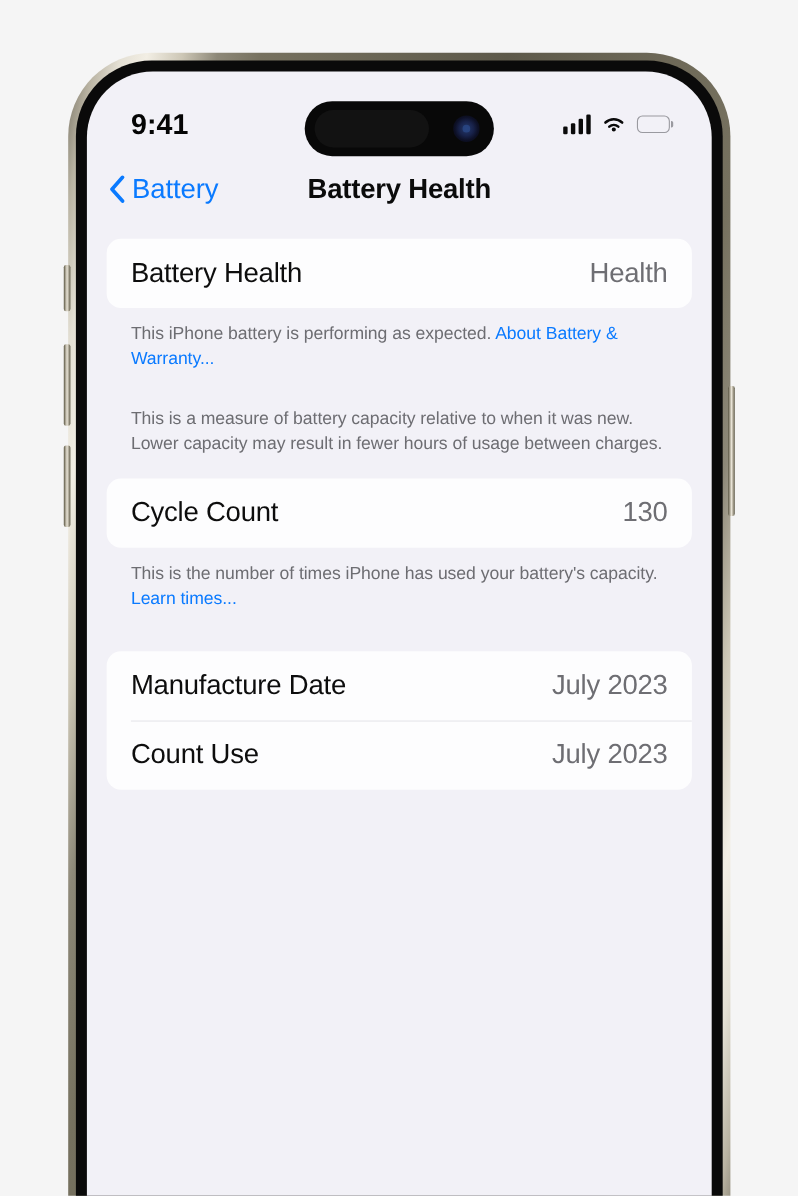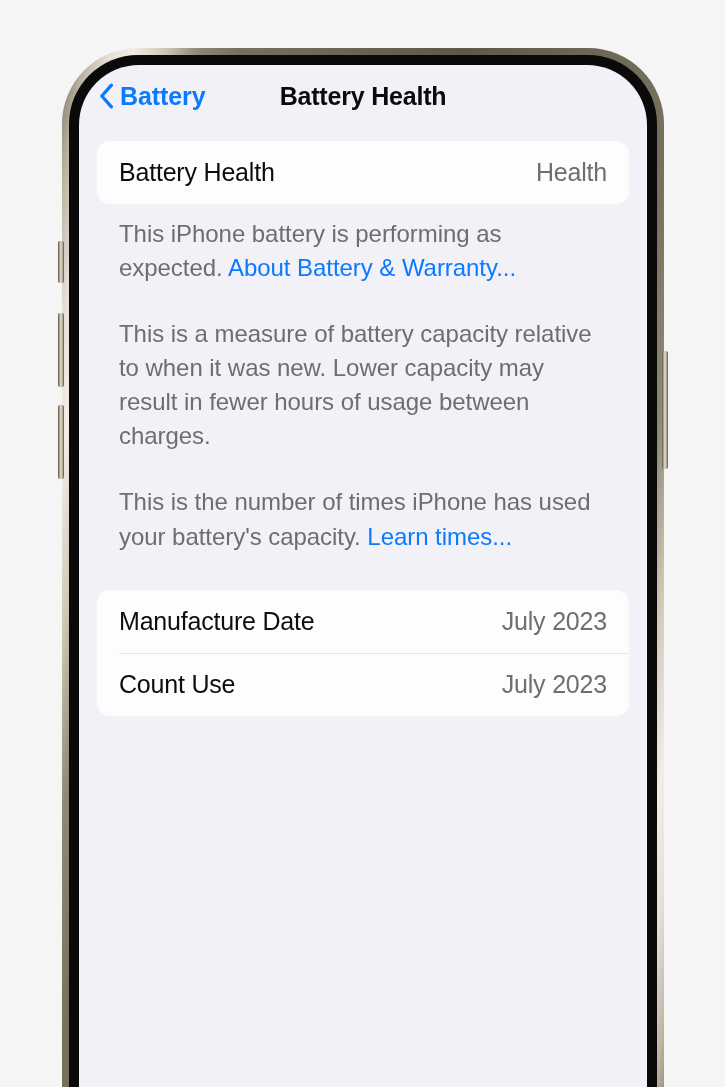--- a/index.html
+++ b/index.html
@@ -184,21 +184,20 @@
     display: flex;
     align-items: center;
     padding: 0 20px;
   }
 
   .back-btn {
     display: flex;
     align-items: center;
     gap: 6px;
     cursor: pointer;
-    font-weight: bold;
   }
   .chev {
     width: 15px; height: 26px;
     display: block;
   }
   .back-label {
     font-size: 25px;
     color: #0a7aff;
     letter-spacing: -0.1px;
   }
@@ -250,21 +249,21 @@
     letter-spacing: -0.2px;
   }
 
   .row-value {
     font-size: 25px;
     color: #6e6e73;
     letter-spacing: -0.2px;
   }
 
   .footer {
-    font-size: 24px;
+    font-size: 16px;
     line-height: 1.42;
     color: #6d6d72;
     letter-spacing: -0.05px;
     padding: 13px 22px 19px 22px;
   }
 
   .footer a {
     color: #0a7aff;
     text-decoration: none;
     cursor: pointer;
@@ -279,20 +278,44 @@
   <div class="device">
     <div class="device-inner">
 
       <div class="btn-side btn-action"></div>
       <div class="btn-side btn-volup"></div>
       <div class="btn-side btn-voldn"></div>
       <div class="btn-side btn-power"></div>
 
       <div class="screen">
 
+        <div class="status-bar">
+          <div class="status-time">9:41</div>
+
+          <div class="island">
+            <div class="lens"></div>
+          </div>
+
+          <div class="status-right">
+            <span class="sig">
+              <i></i>
+                <i></i>
+                <i></i>
+                <i></i>
+            </span>
+            <svg class="wifi" viewBox="0 0 24 18">
+              <path d="M12 15.6a1.9 1.9 0 100-3.8 1.9 1.9 0 000 3.8z" fill="#0a0a0a"></path>
+              <path d="M7.9 11.1a6.3 6.3 0 018.2 0" stroke="#0a0a0a" stroke-width="2.3" fill="none" stroke-linecap="round"></path>
+              <path d="M4.4 7.4a11.4 11.4 0 0115.2 0" stroke="#0a0a0a" stroke-width="2.3" fill="none" stroke-linecap="round"></path>
+            </svg>
+            <span class="batt">
+              <span class="batt-fill"></span>
+            </span>
+          </div>
+        </div>
 
         <div class="nav-bar">
           <div class="back-btn">
             <svg class="chev" viewBox="0 0 15 26">
               <path d="M12.4 2.2L2.8 13l9.6 10.8" stroke="#0a7aff" stroke-width="3.3" fill="none" stroke-linecap="round" stroke-linejoin="round"></path>
             </svg>
             <span class="back-label">Battery</span>
           </div>
           <div class="nav-title">Battery Health</div>
         </div>
@@ -311,20 +334,26 @@
             </div>
           </div>
 
           <div class="group">
             <div class="footer">
               <span>This is a measure of battery capacity relative to when it was new. Lower capacity may result in fewer hours of usage between charges.</span>
             </div>
           </div>
 
           <div class="group">
+            <div class="card">
+              <div class="row">
+                <span class="row-label">Cycle Count</span>
+                <span class="row-value">130</span>
+              </div>
+            </div>
             <div class="footer">
               <span>This is the number of times iPhone has used your battery's capacity. </span><a>Learn times...</a>
             </div>
           </div>
 
           <div class="spacer-sm"></div>
 
           <div class="group">
             <div class="card">
               <div class="row">

